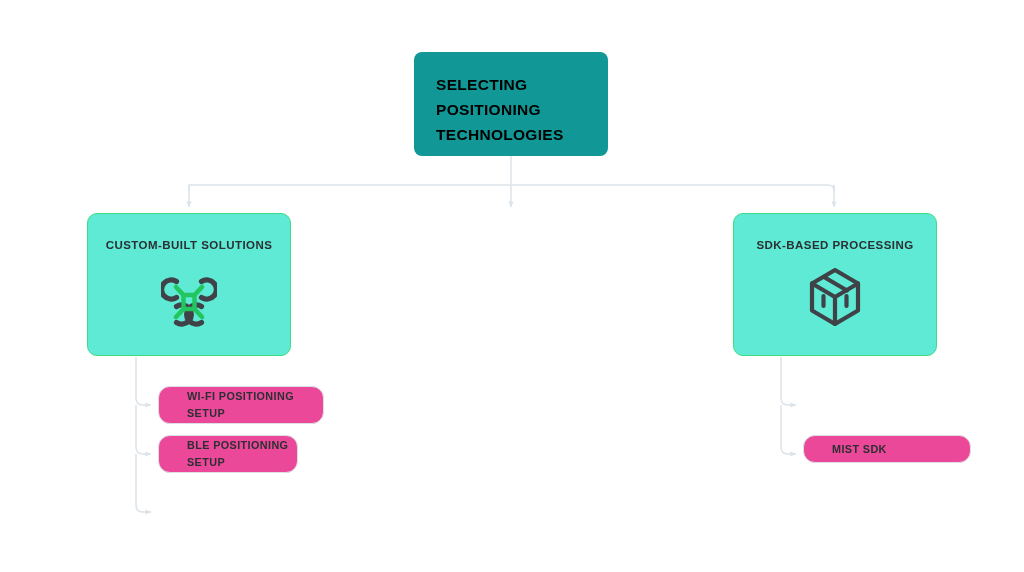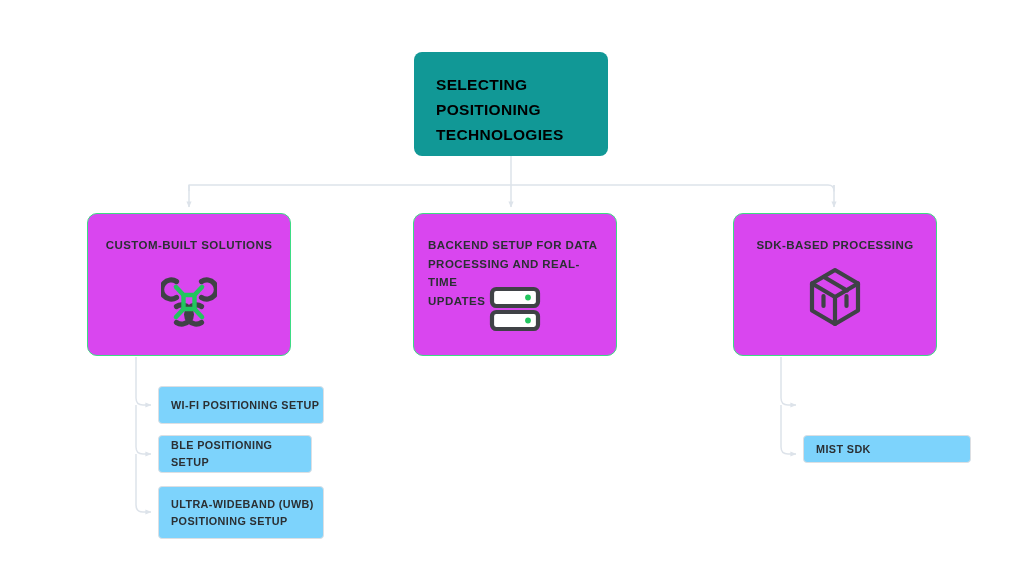--- a/index.html
+++ b/index.html
@@ -51,21 +51,21 @@
     color: #000000;
     font-size: 15.5px;
     font-weight: bold;
     letter-spacing: 0.3px;
     line-height: 25px;
     white-space: pre-line;
   }
 
   
   .branch-card {
-    background: #d946ef;
+    background: #5eead4;
     border: 1.6px solid #3ddc84;
     border-radius: 10px;
     width: 204px;
     height: 143px;
   }
   .branch-card.left  { left: 87px;  top: 213px; }
   .branch-card.mid   { left: 413px; top: 213px; }
   .branch-card.right { left: 733px; top: 213px; }
 
   .branch-title {
@@ -95,39 +95,39 @@
     right: 0;
     display: flex;
     justify-content: center;
   }
   .branch-card.left  .branch-icon { top: 62px; }
   .branch-card.mid   .branch-icon { top: 72px; }
   .branch-card.right .branch-icon { top: 52px; }
 
   
   .leaf {
-    background: #7dd3fc;
+    background: #ec4899;
     border: 1px solid #dcdfe3;
-    border-radius: 4px;
+    border-radius: 12px;
     display: flex;
     align-items: center;
-    padding-left: 12px;
+    padding-left: 28px;
     box-sizing: border-box;
   }
   .leaf-label {
     font-size: 10.8px;
     font-weight: bold;
     color: #2b2f33;
     letter-spacing: 0.4px;
     line-height: 17px;
     white-space: pre-line;
   }
 
   .leaf.l1 { left: 158px; top: 386px; width: 166px; height: 38px; }
-  .leaf.l2 { left: 158px; top: 435px; width: 154px; height: 38px; }
+  .leaf.l2 { left: 158px; top: 435px; width: 140px; height: 38px; }
   .leaf.l3 { left: 158px; top: 486px; width: 166px; height: 53px; }
 
   .leaf.r1 { left: 803px; top: 386px; width: 168px; height: 38px; }
   .leaf.r2 { left: 803px; top: 435px; width: 168px; height: 28px; }
 </style>
 </head>
 <body>
 
 <div id="canvas">
 
@@ -178,33 +178,20 @@
           <path d="M15,11 L22.5,19"></path>
           <path d="M41,11 L33.5,19"></path>
           <path d="M15,41 L22.5,33"></path>
           <path d="M41,41 L33.5,33"></path>
           <rect x="22.5" y="19" width="11" height="14" rx="1.6" stroke-width="4.4"></rect>
         </g>
       </svg>
     </div>
   </div>
 
-  <div class="node branch-card mid">
-    <div class="branch-title">BACKEND SETUP FOR DATA
-PROCESSING AND REAL-TIME
-UPDATES</div>
-    <div class="branch-icon">
-      <svg width="52" height="46" viewBox="0 0 52 46" xmlns="http://www.w3.org/2000/svg">
-        <rect x="3" y="3" width="46" height="17" rx="4.2" fill="#ffffff" stroke="#3f4246" stroke-width="4.2"></rect>
-        <rect x="3" y="26" width="46" height="17" rx="4.2" fill="#ffffff" stroke="#3f4246" stroke-width="4.2"></rect>
-        <circle cx="39" cy="11.5" r="2.9" fill="#22c55e"></circle>
-        <circle cx="39" cy="34.5" r="2.9" fill="#22c55e"></circle>
-      </svg>
-    </div>
-  </div>
 
   <div class="node branch-card right">
     <div class="branch-title">SDK-BASED PROCESSING</div>
     <div class="branch-icon">
       <svg width="58" height="62" viewBox="0 0 58 62" xmlns="http://www.w3.org/2000/svg">
         <g fill="none" stroke="#3f4246" stroke-width="4.2" stroke-linejoin="round" stroke-linecap="round">
           <path d="M29,4 L52,17.5 L52,44.5 L29,58 L6,44.5 L6,17.5 Z"></path>
           <path d="M6,17.5 L29,31 L52,17.5"></path>
           <path d="M29,31 L29,58"></path>
           <path d="M18,11 L41,24.5"></path>
@@ -214,22 +201,18 @@
       </svg>
     </div>
   </div>
 
   <div class="node leaf l1">
     <span class="leaf-label">WI-FI POSITIONING SETUP</span>
   </div>
   <div class="node leaf l2">
     <span class="leaf-label">BLE POSITIONING SETUP</span>
   </div>
-  <div class="node leaf l3">
-    <span class="leaf-label">ULTRA-WIDEBAND (UWB)
-POSITIONING SETUP</span>
-  </div>
 
   <div class="node leaf r2">
     <span class="leaf-label">MIST SDK</span>
   </div>
 
 </div>
 
 </body></html>

